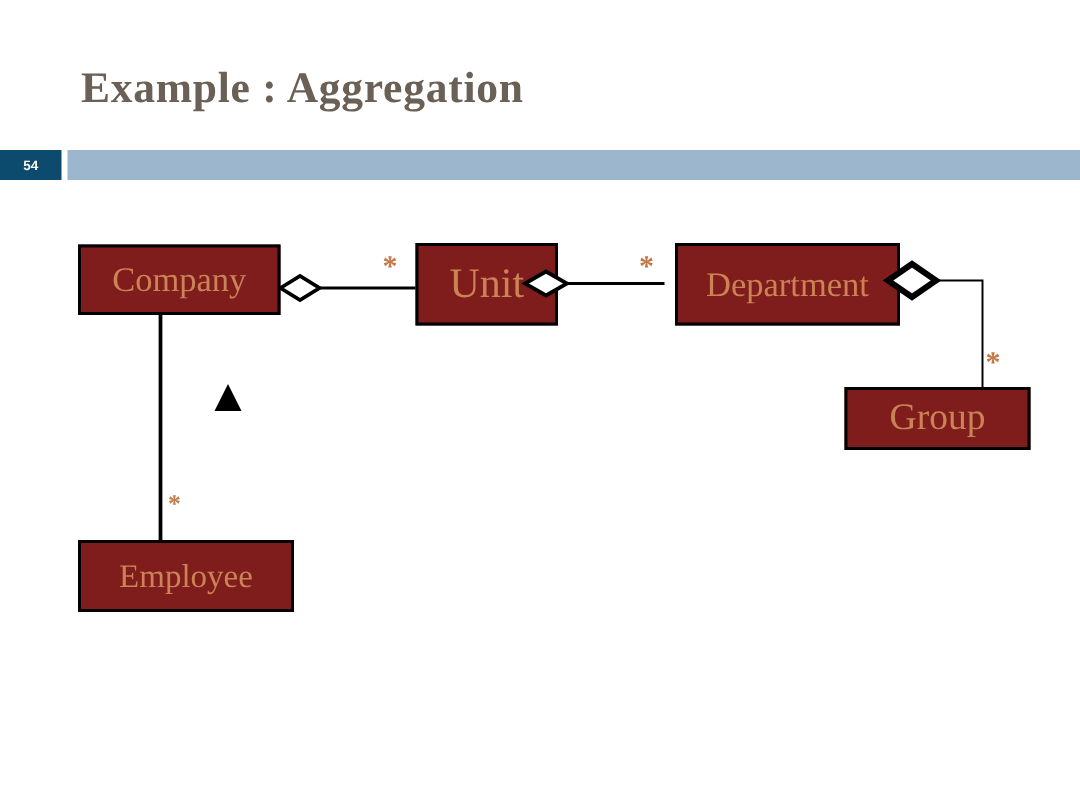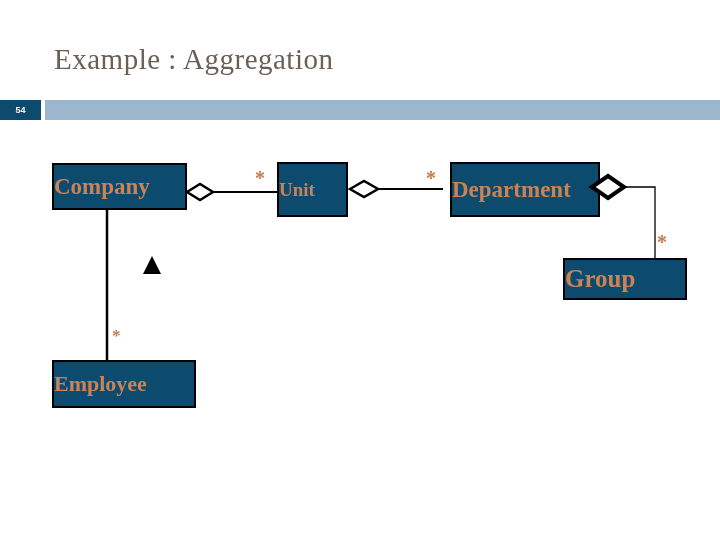--- a/index.html
+++ b/index.html
@@ -6,46 +6,46 @@
   .slide{
     position:relative;
     width:720px;height:540px;
     background:#ffffff;
     font-family:"Liberation Serif", serif;
     overflow:hidden;
   }
   .title{
     position:absolute;left:54px;top:43px;
     margin:0;
-    font-size:29px;font-weight:normal;
+    font-size:29px;font-weight:bold;
     color:#6A6055;letter-spacing:.5px;
     font-family:"Liberation Serif", serif;
   }
   .num-badge{
     position:absolute;left:0;top:100px;width:41px;height:20px;
     background:#0c4a6e;color:#FDF6EE;
     display:flex;align-items:center;justify-content:center;
     font-family:"Liberation Sans", sans-serif;
     font-size:9px;font-weight:bold;
   }
   .header-bar{
     position:absolute;left:45px;top:100px;width:675px;height:20px;
     background:#9CB6CD;
   }
   .cls{
     position:absolute;
     box-sizing:border-box;
-    background:#0c4a6e;
+    background:#7f1d1d;
     border:2px solid #000;
-    display:flex;align-items:center;justify-content:flex-start;
-    color:#CB8355;font-weight:bold;
+    display:flex;align-items:center;justify-content:center;
+    color:#CB8355;font-weight:normal;
     font-family:"Liberation Serif", serif;
   }
   #box-company{left:52px;top:163px;width:135px;height:47px;font-size:23px;}
-  #box-unit{left:277px;top:162px;width:71px;height:55px;font-size:19px;}
+  #box-unit{left:277px;top:162px;width:95px;height:55px;font-size:28px;}
   #box-department{left:450px;top:162px;width:150px;height:55px;font-size:23px;}
   #box-group{left:563px;top:258px;width:124px;height:42px;font-size:25px;}
   #box-employee{left:52px;top:360px;width:144px;height:48px;font-size:22px;}
   .star{
     position:absolute;
     color:#C47A48;font-weight:bold;
     font-family:"Liberation Serif", serif;
     line-height:1;
   }
   #star-unit{left:255px;top:168px;font-size:20px;}

